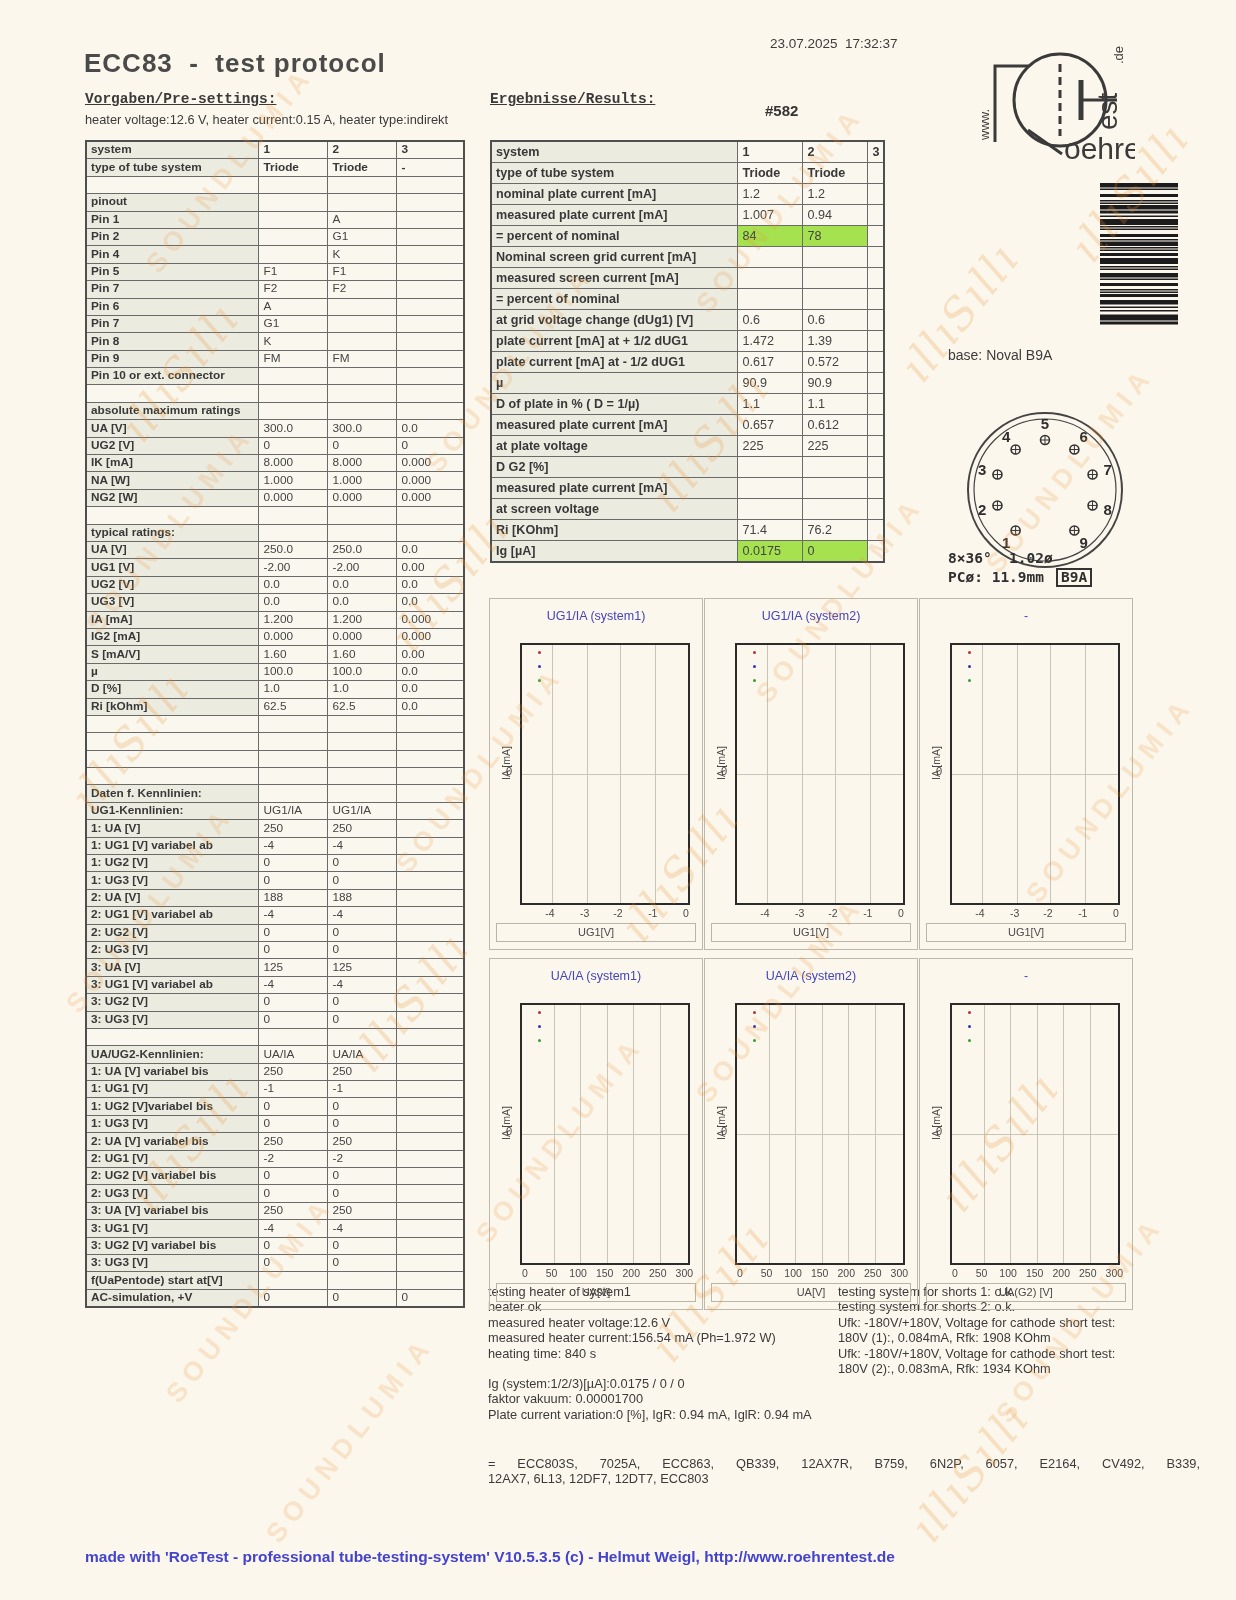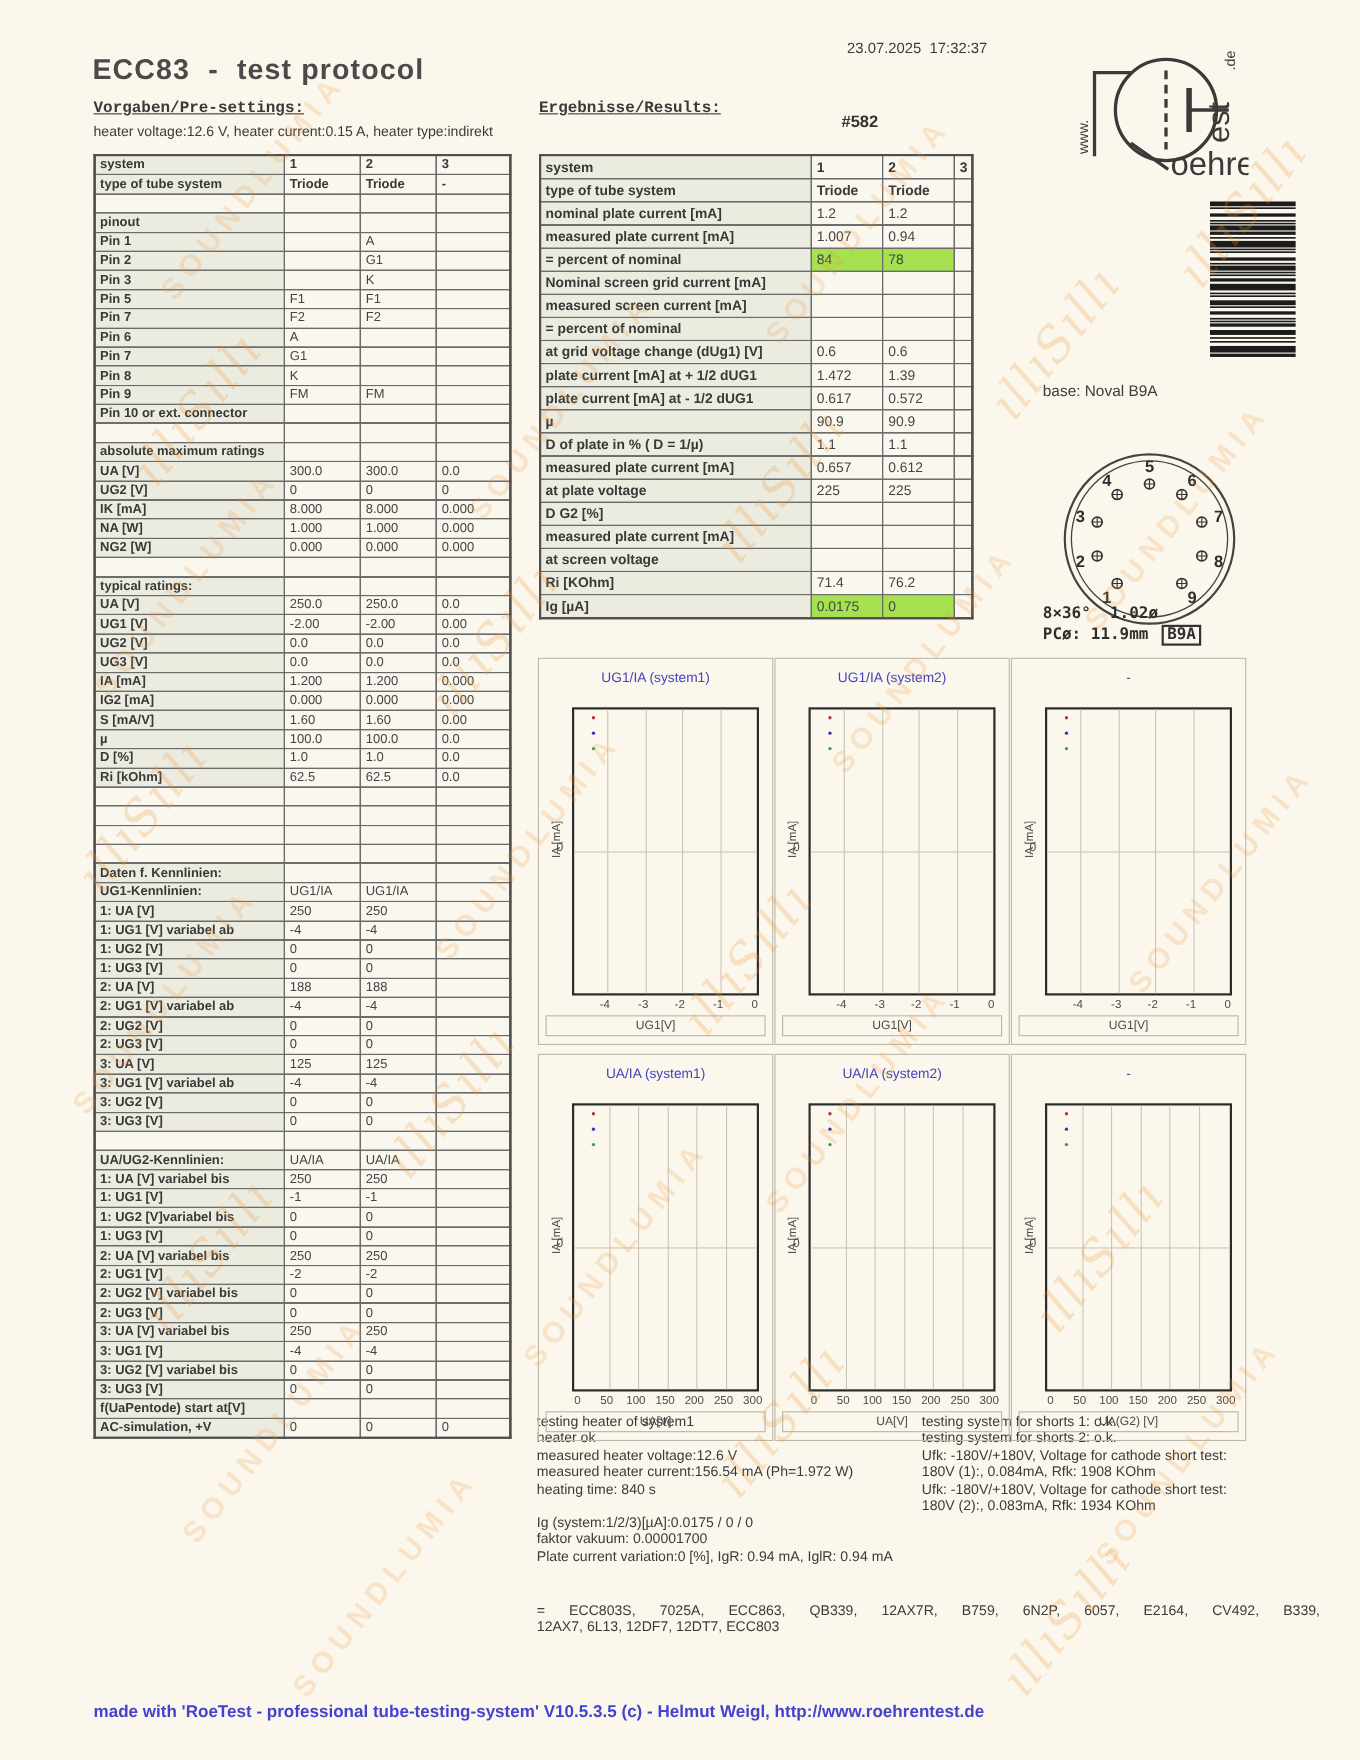--- a/index.html
+++ b/index.html
@@ -234,21 +234,21 @@
           <td class="val">A</td>
           <td class="val"></td>
         </tr>
         <tr>
           <td class="lbl">Pin 2</td>
           <td class="val"></td>
           <td class="val">G1</td>
           <td class="val"></td>
         </tr>
         <tr>
-          <td class="lbl">Pin 3</td>
+          <td class="lbl">Pin 4</td>
           <td class="val"></td>
           <td class="val">K</td>
           <td class="val"></td>
         </tr>
         <tr>
           <td class="lbl">Pin 5</td>
           <td class="val">F1</td>
           <td class="val">F1</td>
           <td class="val"></td>
         </tr>

